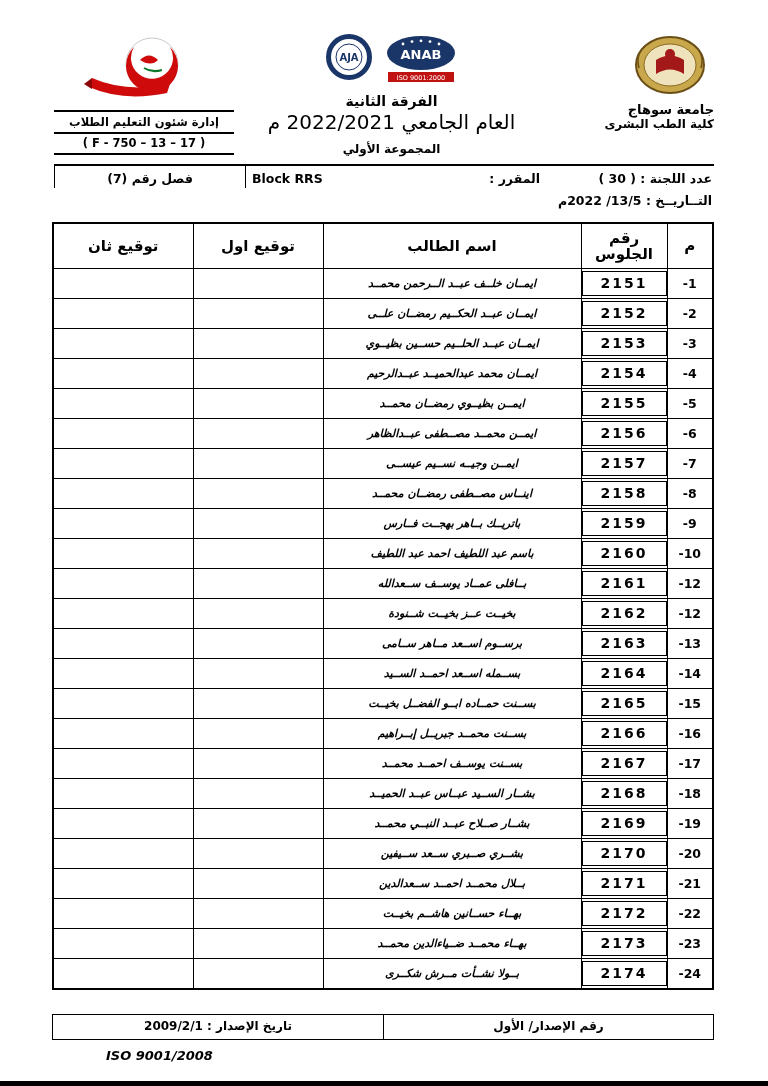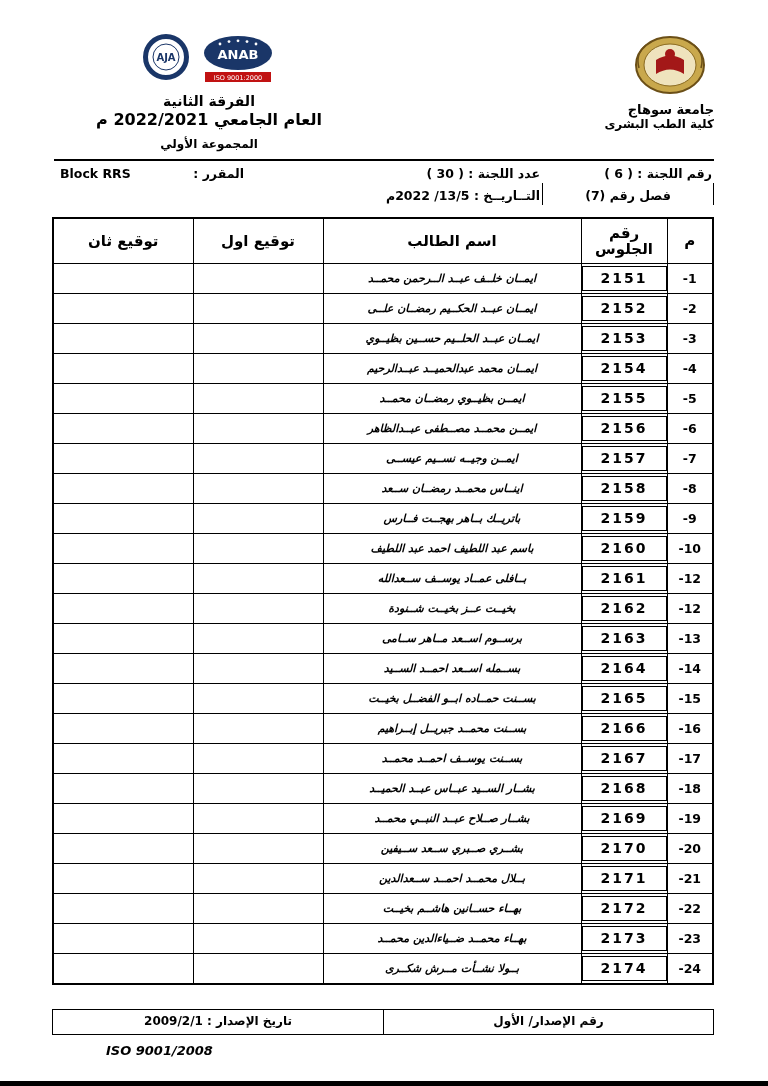--- a/index.html
+++ b/index.html
@@ -13,21 +13,21 @@
   
   .top { display:flex; justify-content:space-between; align-items:flex-start; }
   .blk { text-align:center; }
   .blk-right { width:165px;text-align:right; }
   .blk-center { width:310px; }
   .blk-left { width:180px; }
   .uni-name { font-size:13px; font-weight:bold; margin-top:2px; }
   .fac-name { font-size:12px; font-weight:bold; }
   .logos-row { display:flex; justify-content:center; align-items:flex-start; gap:12px; }
   .t1 { font-size:14px; font-weight:bold; margin-top:5px; }
-  .t2 { font-size:16px; font-weight:bold; margin-top:1px;text-align:center; }
+  .t2 { font-size:20px; font-weight:normal; margin-top:1px;text-align:center; }
   .t3 { font-size:12px; font-weight:bold; margin-top:8px; }
   .dept-box { margin-top:6px; border-top:2px solid #000; }
   .dept-line { border-bottom:2px solid #000; font-size:11.5px; font-weight:bold; padding:3px 0; }
   .code-line { border-bottom:2px solid #000; font-size:11.5px; font-weight:bold; padding:2px 0 3px; direction:ltr; }
 
   
   .info { margin-top:8px; border-top:2px solid #000; display:grid;
           grid-template-columns:172px 1fr 192px; }
   .info-cell { font-size:12.5px; font-weight:bold; padding:5px 2px 2px 2px; }
   .info-center { text-align:center; border-left:1px solid #000; border-right:1px solid #000; }
@@ -100,24 +100,39 @@
             <circle cx="23" cy="23" r="13" fill="#ffffff" stroke="#1a3668" stroke-width="1"></circle>
             <text x="23" y="27" fill="#1a3668" font-size="10" font-weight="bold" text-anchor="middle">AJA</text>
           </svg>
         </span>
       </div>
       <div class="t1">الفرقة الثانية</div>
       <div class="t2">العام الجامعي 2022/2021 م</div>
       <div class="t3">المجموعة الأولي</div>
     </div>
 
+    <div class="blk blk-left">
+      <span>
+        <svg width="140" height="66" viewBox="0 0 140 66">
+          <circle cx="78" cy="30" r="26" fill="none" stroke="#c9c9c9" stroke-width="1"></circle>
+          <path d="M96 13 A26 26 0 1 1 60 13 A21 21 0 1 0 96 13 Z" fill="#cf0a0a"></path>
+          <path d="M66 26 q9 -9 18 0 q-7 7 -18 0 z" fill="#cf0a0a"></path>
+          <path d="M70 34 q8 5 18 2" stroke="#0a7a2a" stroke-width="2" fill="none"></path>
+          <path d="M18 44 q34 15 78 6 l-3 9 q-44 9 -78 -6 z" fill="#cf0a0a"></path>
+          <path d="M18 44 l-8 6 8 5 z" fill="#8c0606"></path>
+        </svg>
+      </span>
+      <div class="dept-box">
+        <div class="dept-line">إدارة شئون التعليم الطلاب</div>
+        <div class="code-line">( F - 750 – 13 – 17 )</div>
+      </div>
+    </div>
   </div>
 
   <div class="info">
-    <div class="info-cell">رقم اللجنة : ( 6 )</div>
     <div class="info-cell">عدد اللجنة : ( 30 )</div>
 
     <div class="info-cell course-cell">
       <span>المقرر :</span>
       <span class="ltr">Block RRS</span>
     </div>
     <div class="info-cell info-center">فصل رقم (7)</div>
     <div class="info-cell">التــاريــخ : 13/5/ 2022م</div>
   </div>
 
@@ -211,21 +226,21 @@
           <td class="name-cell">ايمــن وجيــه نســيم عيســى</td>
           <td></td>
           <td></td>
         </tr>
 
         <tr>
           <td class="no-cell">8-</td>
           <td class="seat-cell">
             <span class="seat-box">2158</span>
           </td>
-          <td class="name-cell">اينــاس محمــد رمضــان ســعد</td>
+          <td class="name-cell">اينــاس مصــطفى رمضــان محمــد</td>
           <td></td>
           <td></td>
         </tr>
 
         <tr>
           <td class="no-cell">9-</td>
           <td class="seat-cell">
             <span class="seat-box">2159</span>
           </td>
           <td class="name-cell">باتريــك بــاهر بهجــت فــارس</td>

